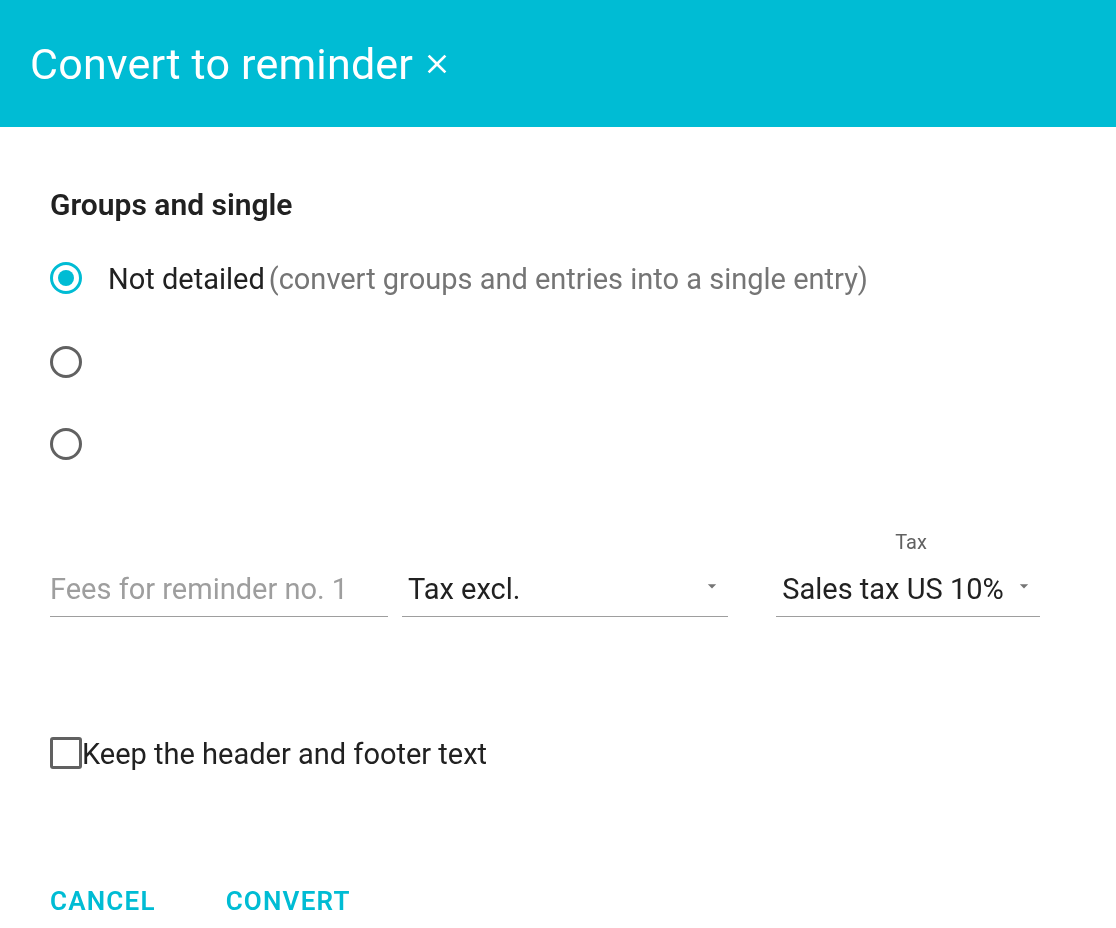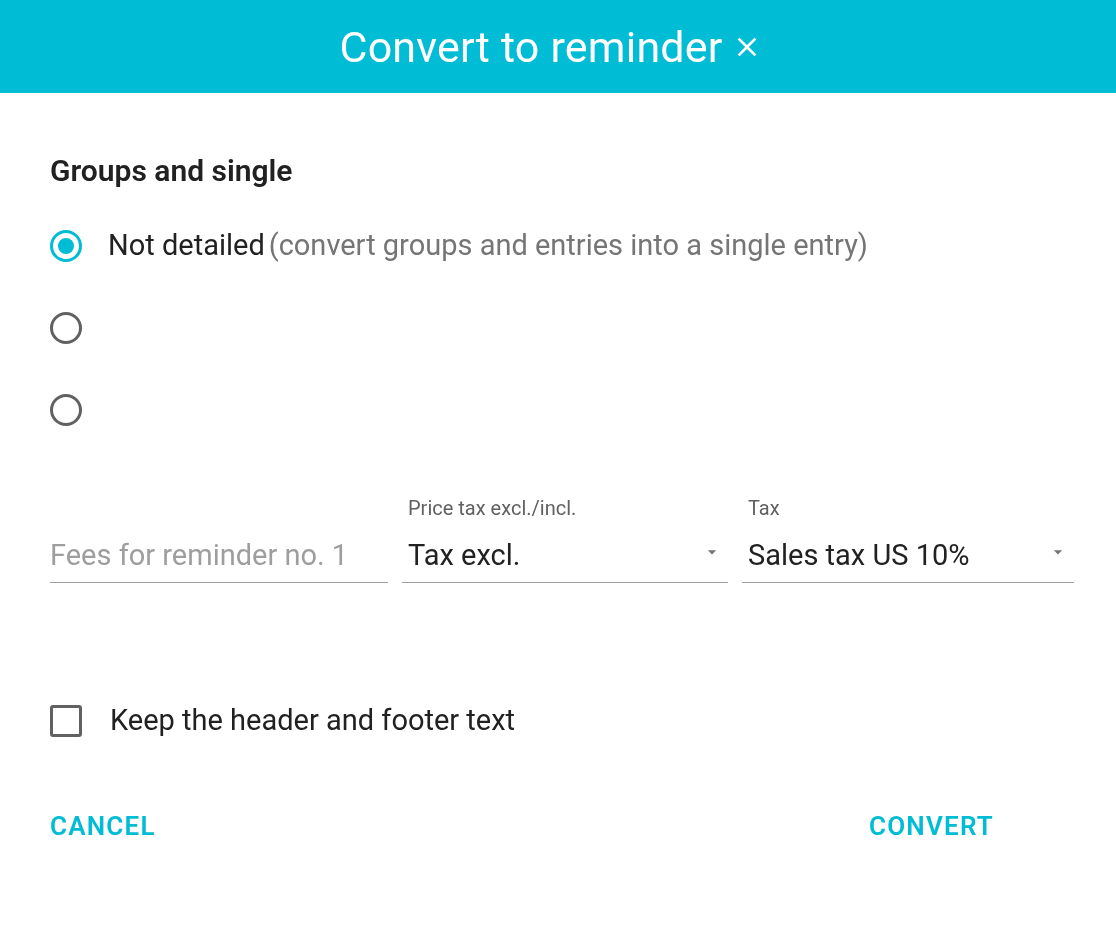--- a/index.html
+++ b/index.html
@@ -1,47 +1,47 @@
 <!DOCTYPE html>
 <html><head>
 <meta charset="utf-8">
 <style>
   * { box-sizing: border-box; margin: 0; padding: 0; }
   html, body { width: 1116px; height: 928px; font-family: Roboto, "Helvetica Neue", Arial, sans-serif; background: #fff; color: rgba(0,0,0,0.87); }
   .dialog { width: 100%; }
-  .header { background: #00bcd4; height: 93px; display: flex; align-items: center; justify-content: center; padding: 0 36px 0 30px; }
+  .header { background: #00bcd4; height: 127px; display: flex; align-items: center; justify-content: flex-start; padding: 0 36px 0 30px; }
   .header h1 { color: #fff; font-weight: 400; font-size: 43px; letter-spacing: 0.2px; }
   .close-btn { background: none; border: none; cursor: pointer; padding: 8px; }
   .close-btn svg { width: 32px; height: 32px; display: block; }
   .body { padding: 60px 50px 0 50px; }
   .section-title { font-size: 30px; font-weight: 600; color: #212121; margin-bottom: 40px; }
   .radio-group { display: flex; flex-direction: column; gap: 50px; margin-bottom: 70px; }
-  .radio-row { display: flex; align-items: flex-end; gap: 26px; cursor: pointer; }
+  .radio-row { display: flex; align-items: flex-start; gap: 26px; cursor: pointer; }
   .radio-outer { width: 32px; height: 32px; border-radius: 50%; position: relative; flex-shrink: 0; border: 3px solid #616161; }
   .radio-outer.checked { border-color: #00bcd4; }
   .radio-inner { position: absolute; top: 50%; left: 50%; transform: translate(-50%, -50%); width: 16px; height: 16px; border-radius: 50%; background: #00bcd4; display: none; }
   .radio-outer.checked .radio-inner { display: block; }
   .radio-label { font-size: 29px; color: #212121; }
   .radio-hint { font-size: 29px; color: #757575; font-weight: 400; }
   .form-row { display: flex; gap: 14px; align-items: flex-end; margin-bottom: 120px; }
   .field { display: flex; flex-direction: column; }
   .field.fee { flex: 0 0 338px; }
   .field.price { flex: 0 0 326px; }
-  .field.tax { flex: 0 0 332px; }
+  .field.tax { flex: 0 0 332px; align-items: center; }
   .field-label { font-size: 20px; color: #616161; margin-bottom: 14px; padding-left: 6px; }
   .input-underline { border: none; border-bottom: 1px solid rgba(0,0,0,0.38); background: transparent; font-size: 29px; padding: 4px 0 10px 0; width: 100%; color: #212121; outline: none; font-family: inherit; }
   .input-underline::placeholder { color: #9e9e9e; }
   .select-wrap { position: relative; }
   .select-value { border-bottom: 1px solid rgba(0,0,0,0.38); font-size: 29px; padding: 4px 36px 10px 6px; color: #212121; cursor: pointer; }
   .select-caret { position: absolute; right: 6px; top: 8px; }
   .select-caret svg { width: 20px; height: 20px; display: block; fill: #757575; }
-  .checkbox-row { display: flex; align-items: flex-end; gap: 28px; cursor: pointer; margin-bottom: 74px; }
+  .checkbox-row { display: flex; align-items: flex-start; cursor: pointer; margin-bottom: 115px; }
   .checkbox-box { width: 32px; height: 32px; border: 3px solid #616161; border-radius: 3px; flex-shrink: 0; }
   .checkbox-label { font-size: 29px; color: #212121; }
-  .actions { display: flex; justify-content: space-between; gap: 52px; padding-right: 72px; }
+  .actions { display: flex; justify-content: flex-start; gap: 70px; padding-right: 72px; }
   .flat-btn { background: none; border: none; color: #00bcd4; font-size: 26px; font-weight: 600; letter-spacing: 1.2px; cursor: pointer; font-family: inherit; }
 </style>
 </head>
 <body>
 
 <div class="dialog">
 
   <div class="header">
     <h1>Convert to reminder</h1>
     <button class="close-btn">
@@ -80,21 +80,20 @@
 
     </div>
 
     <div class="form-row">
 
       <div class="field fee">
         <input class="input-underline" type="text" placeholder="Fees for reminder no. 1" style="">
       </div>
 
       <div class="field price">
-        <div class="field-label">Price tax excl./incl.</div>
         <div class="select-wrap">
           <div class="select-value">Tax excl.</div>
           <span class="select-caret">
             <svg viewBox="0 0 24 24">
                 <path d="M7 10l5 5 5-5z"></path>
               </svg>
           </span>
         </div>
       </div>
 

